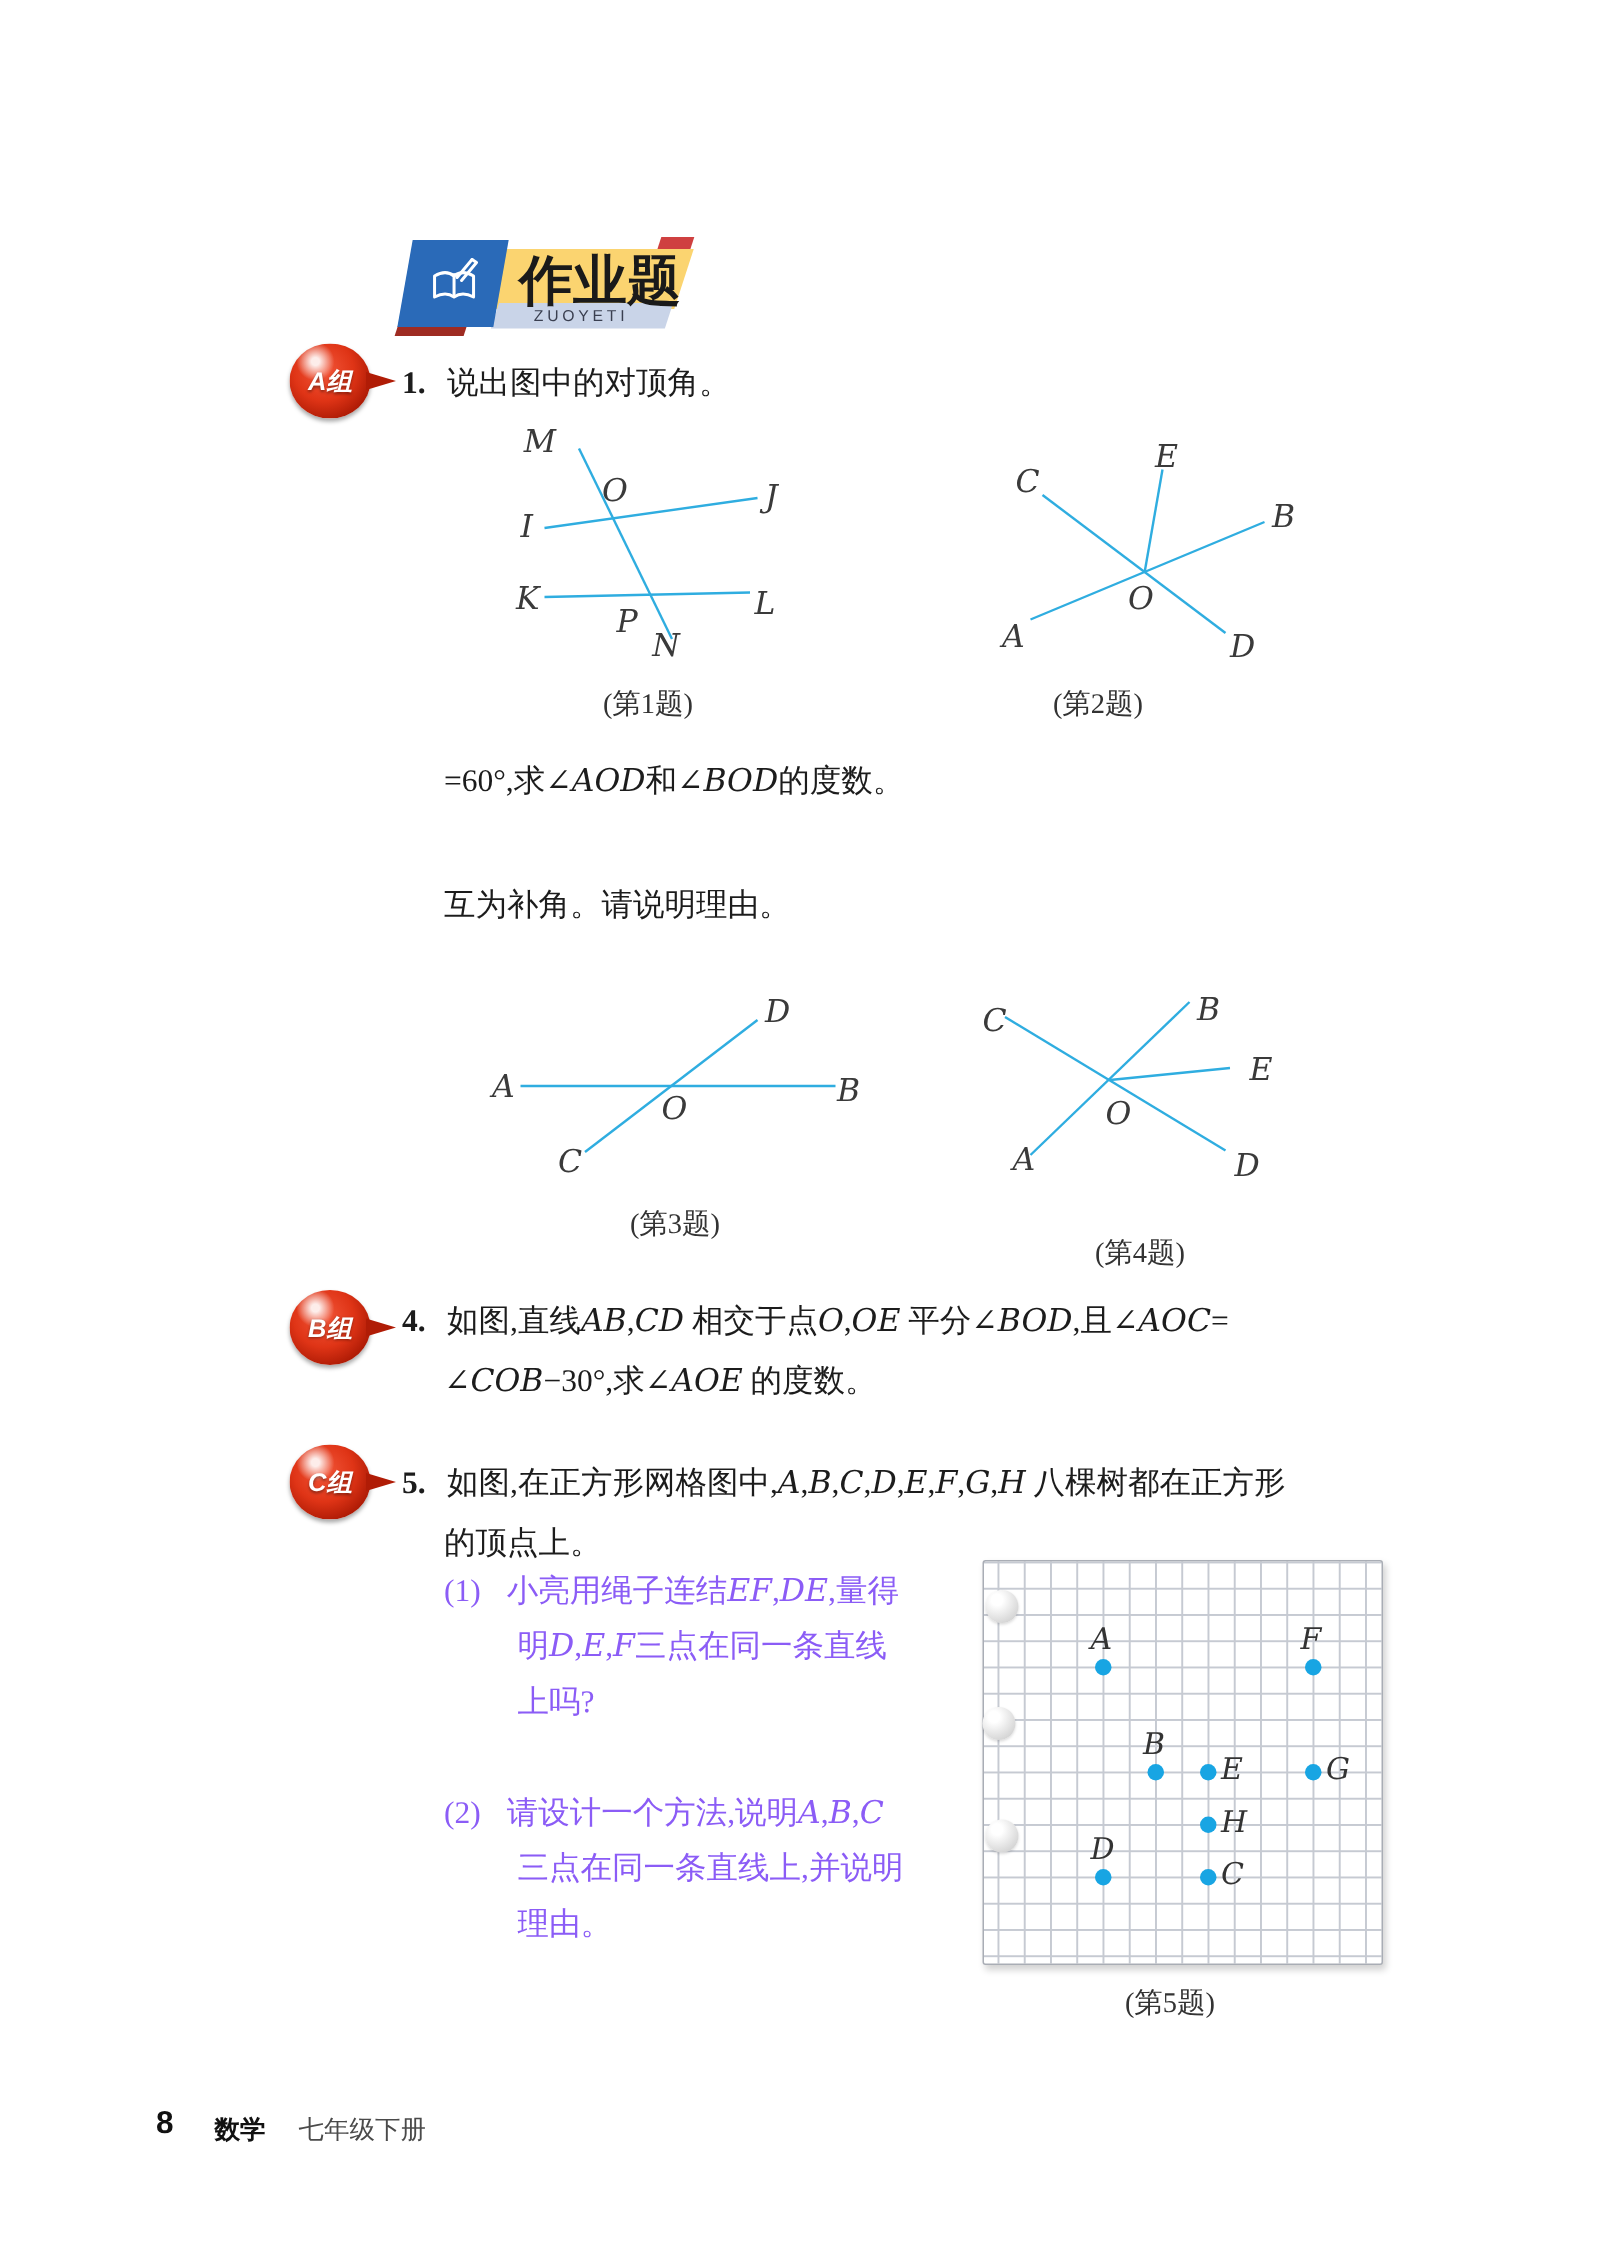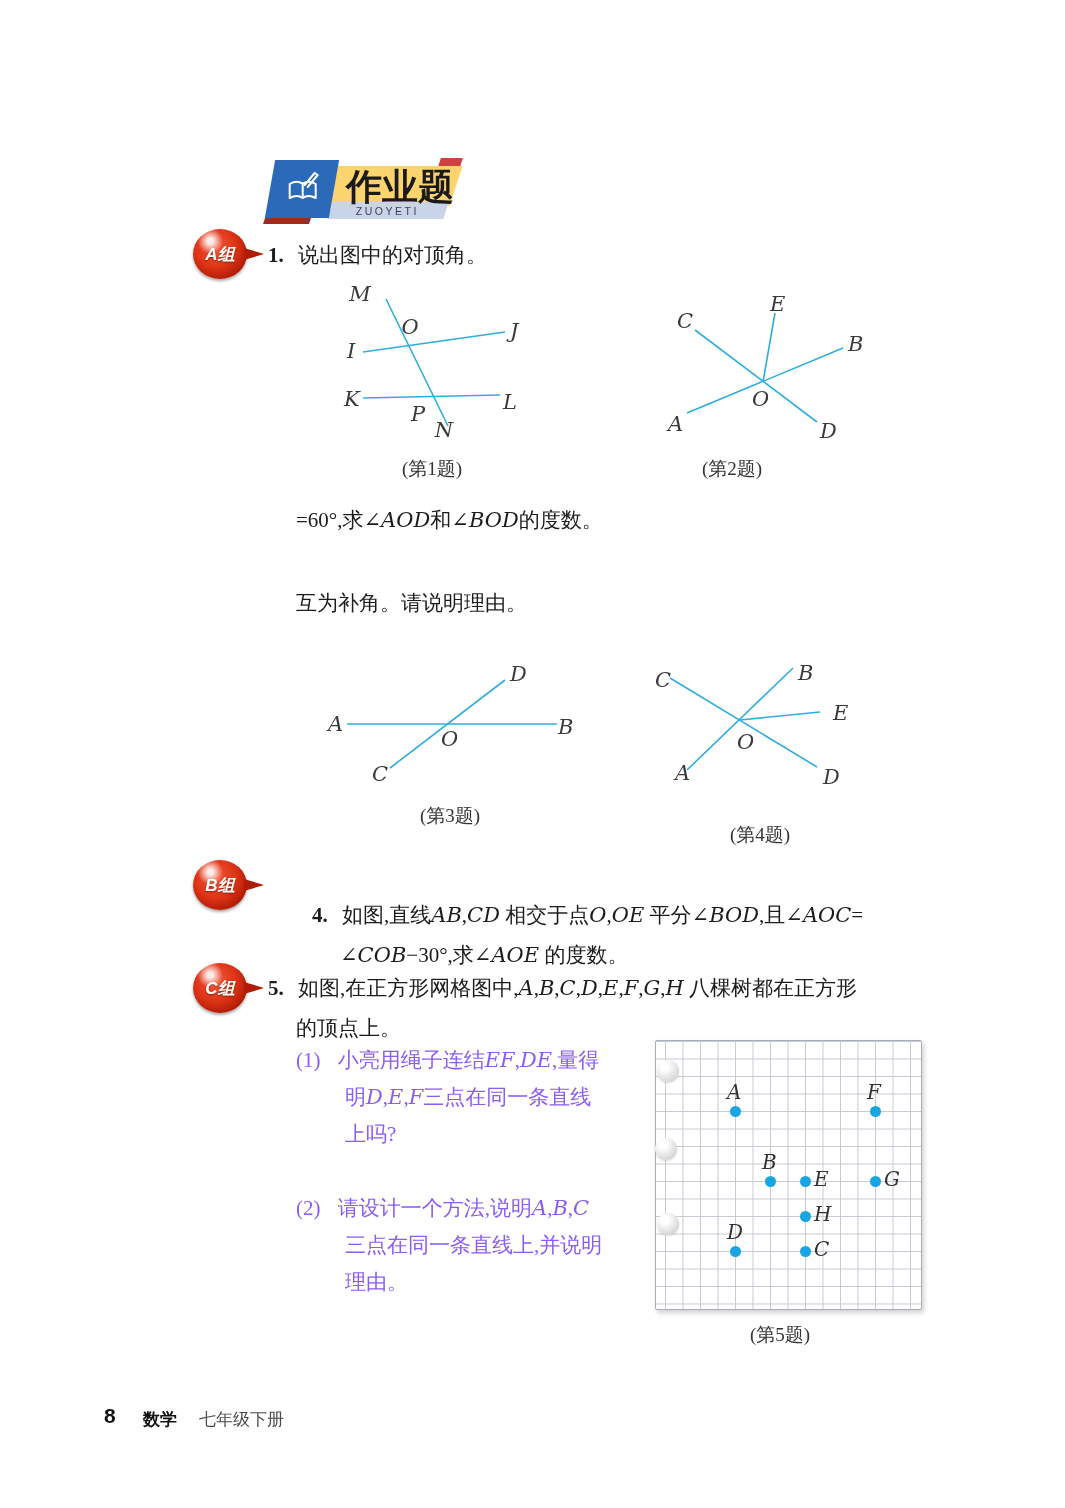--- a/index.html
+++ b/index.html
@@ -179,21 +179,21 @@
   </g>
   <text x="5" y="32">C</text>
   <text x="148" y="25">B</text>
   <text x="183" y="65">E</text>
   <text x="87" y="94">O</text>
   <text x="25" y="125">A</text>
   <text x="173" y="129">D</text>
 </svg>
 <div class="abs fig-caption" style="left:760px;top:798px;margin-top:24px;">(第4题)</div>
 
-<div class="abs" style="left:268px;top:895px;margin-left:44px;">
+<div class="abs" style="left:268px;top:860px;">
   <div class="prob-line">
     <span class="prob-num">4.</span>
     <span style="margin-left:9px;">如图,直线<i>AB</i>,<i>CD</i> 相交于点<i>O</i>,<i>OE</i> 平分∠<i>BOD</i>,且∠<i>AOC</i>=</span>
   </div>
   <div class="prob-line" style="margin-left:28px;">∠<i>COB</i>−30°,求∠<i>AOE</i> 的度数。</div>
 </div>
 
 <div class="abs" style="left:268px;top:968px;">
   <div class="prob-line">
     <span class="prob-num">5.</span>

